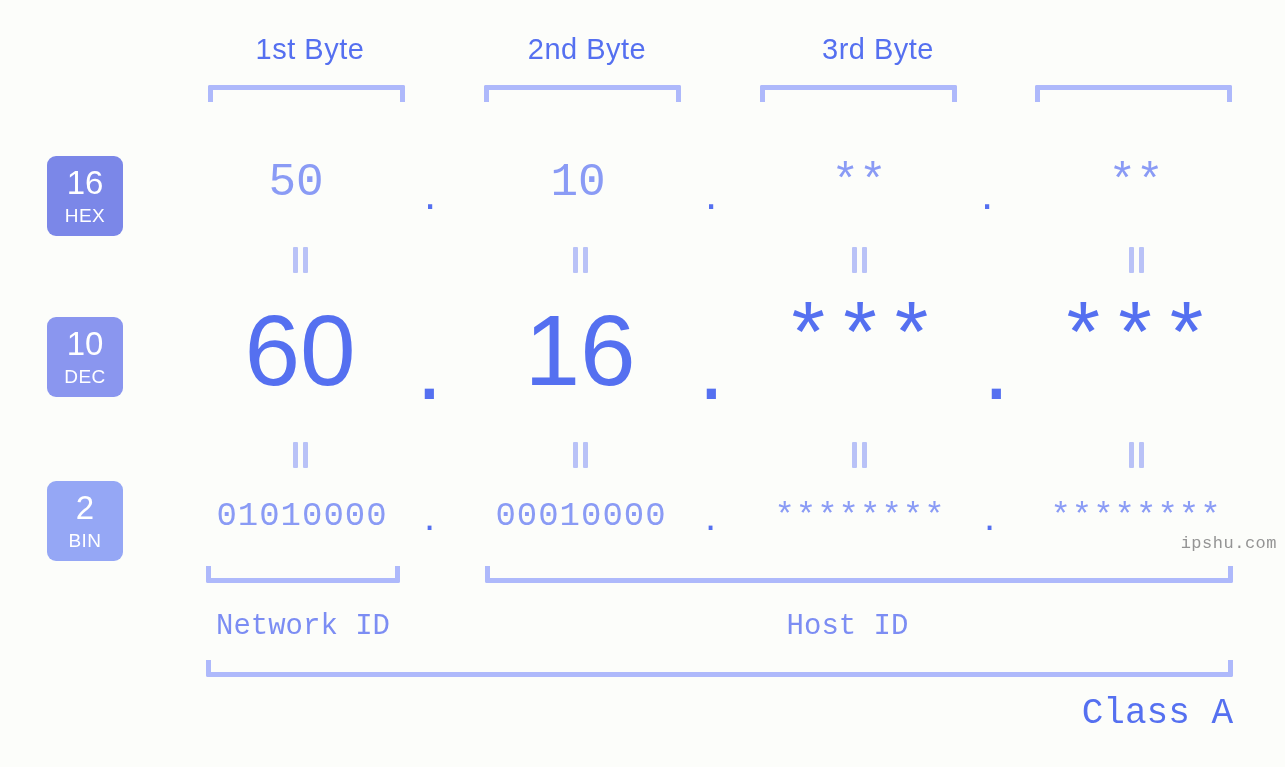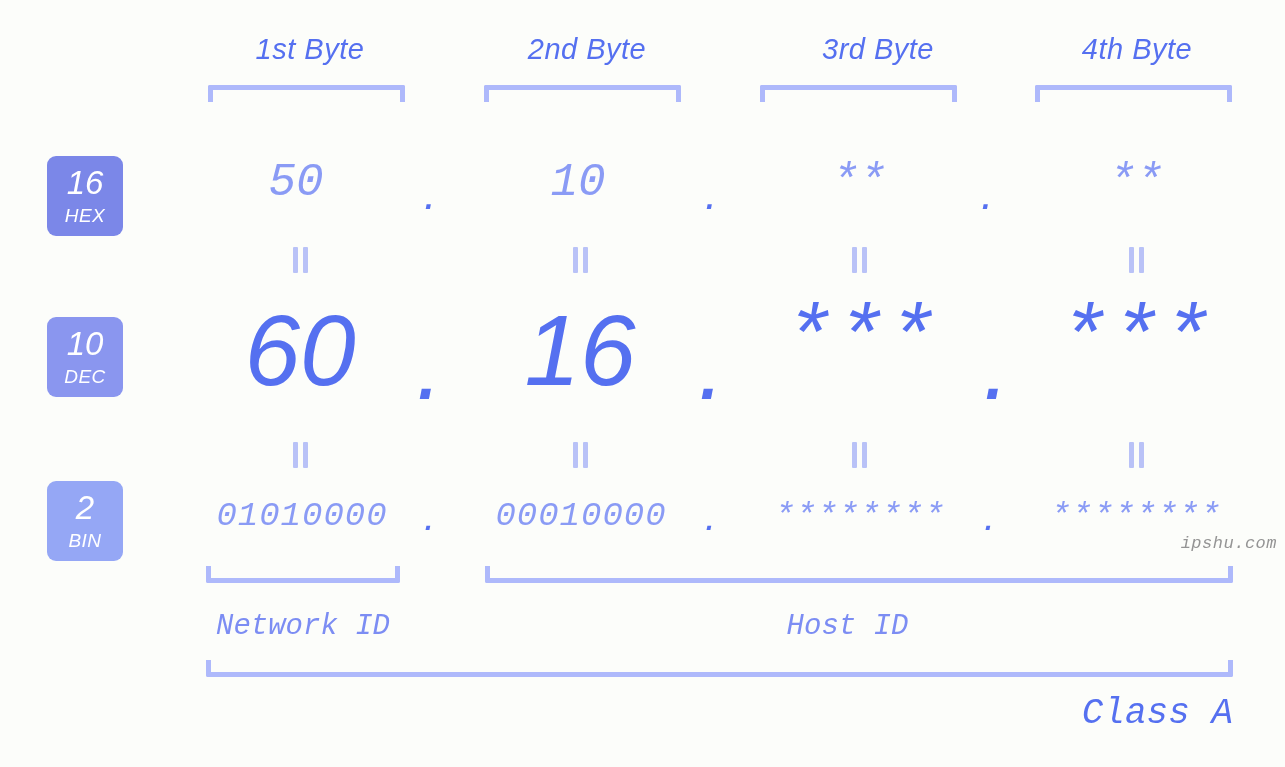--- a/index.html
+++ b/index.html
@@ -12,21 +12,20 @@
     height: 767px;
     background: #fcfdfa;
     font-family: "Liberation Sans", sans-serif;
     overflow: hidden;
     position: relative;
   }
   .canvas {
     position: relative;
     width: 1285px;
     height: 580px;
-    font-style: italic;
   }
 
   
   .byte-header {
     position: absolute;
     top: 33px;
     width: 260px;
     text-align: center;
     font-family: "Liberation Sans", sans-serif;
     font-size: 29px;
@@ -178,21 +177,20 @@
   }
 </style>
 </head>
 <body>
 
 <div class="canvas">
 
   <div class="byte-header" style="left:180px;">1st Byte</div>
   <div class="byte-header" style="left:457px;">2nd Byte</div>
   <div class="byte-header" style="left:748px;">3rd Byte</div>
-  <div class="byte-header" style="left:1007px;">4th Byte</div>
 
   <div class="bracket-down" style="left:208px; top:85px; width:197px;"></div>
   <div class="bracket-down" style="left:484px; top:85px; width:197px;"></div>
   <div class="bracket-down" style="left:760px; top:85px; width:197px;"></div>
   <div class="bracket-down" style="left:1035px; top:85px; width:197px;"></div>
 
   <div class="badge" id="badge-hex">
     <span class="num">16</span>
     <span class="lbl">HEX</span>
   </div>

